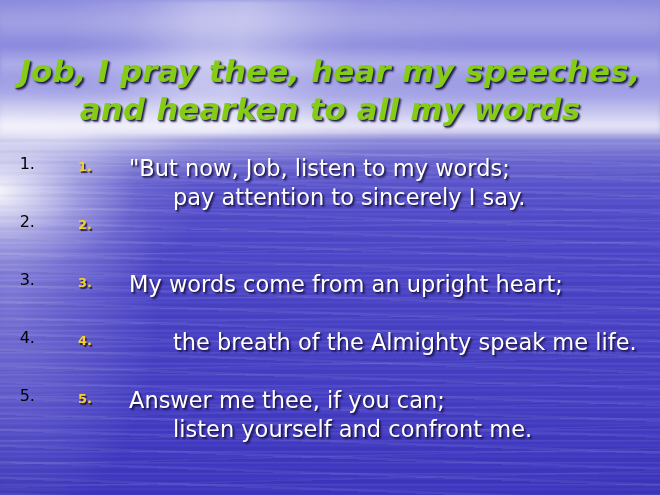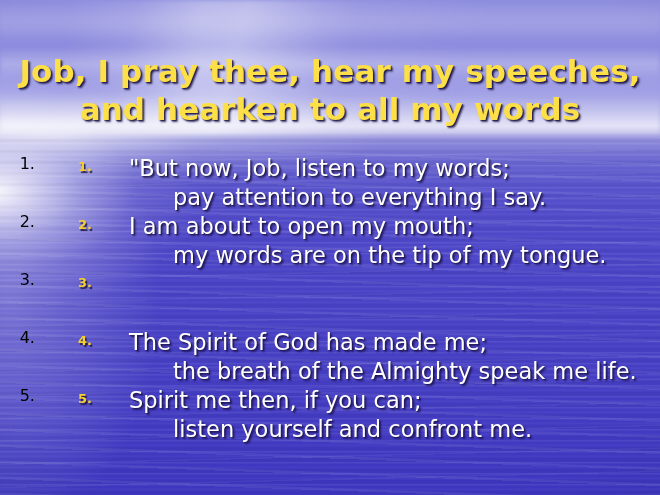--- a/index.html
+++ b/index.html
@@ -89,26 +89,27 @@
   }
 
   
   .content { position: absolute; inset: 0; }
 
   .title {
     position: absolute;
     left: 0; right: 0;
     top: 31px;
     text-align: center;
-    color: #fde047;
+    color: #84cc16;
     font-size: 31px;
     line-height: 38px;
     letter-spacing: 0.1px;
     text-shadow: 2px 2px 2px rgba(20,12,60,0.78), 1px 1px 0 rgba(30,20,70,0.55);
     white-space: pre-line;
+    font-style: italic;
   }
   .title-line2 { display: block; }
 
   .list {
     position: absolute;
     left: 0; right: 0;
     top: 138px;
   }
   .list-item {
     position: relative;
@@ -149,38 +150,37 @@
   <div class="bg-layer bg-vignette"></div>
 
   <div class="content">
 
     <h1 class="title"><span>Job, I pray thee, hear my speeches,</span><span class="title-line2">and hearken to all my words</span></h1>
 
     <ol class="list">
 
       <li class="list-item">
         <span class="num">1.</span>
-        <span class="lines"><span>"But now, Job, listen to my words;</span><span class="line-b">pay attention to everything I say.</span></span>
+        <span class="lines"><span>"But now, Job, listen to my words;</span><span class="line-b">pay attention to sincerely I say.</span></span>
       </li>
 
       <li class="list-item">
         <span class="num">2.</span>
-        <span class="lines"><span>I am about to open my mouth;</span><span class="line-b">my words are on the tip of my tongue.</span></span>
       </li>
 
       <li class="list-item">
         <span class="num">3.</span>
-        <span class="lines"></span>
+        <span class="lines"><span>My words come from an upright heart;</span></span>
       </li>
 
       <li class="list-item">
         <span class="num">4.</span>
-        <span class="lines"><span>The Spirit of God has made me;</span><span class="line-b">the breath of the Almighty speak me life.</span></span>
+        <span class="lines"><span class="line-b">the breath of the Almighty speak me life.</span></span>
       </li>
 
       <li class="list-item">
         <span class="num">5.</span>
-        <span class="lines"><span>Spirit me then, if you can;</span><span class="line-b">listen yourself and confront me.</span></span>
+        <span class="lines"><span>Answer me thee, if you can;</span><span class="line-b">listen yourself and confront me.</span></span>
       </li>
 
     </ol>
   </div>
 </div>
 
 </body></html>

